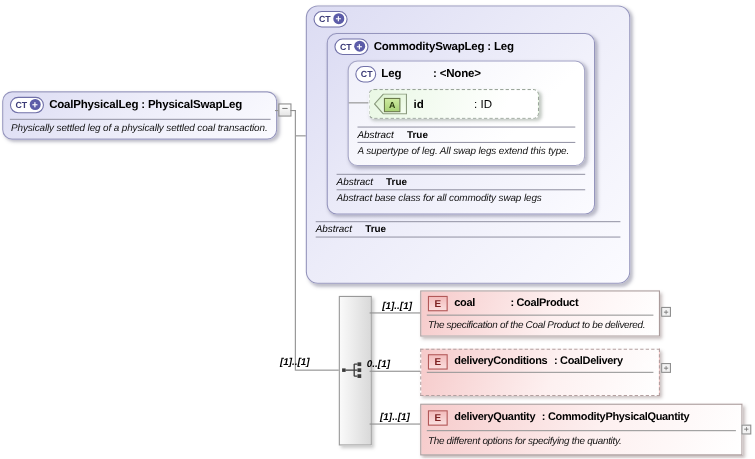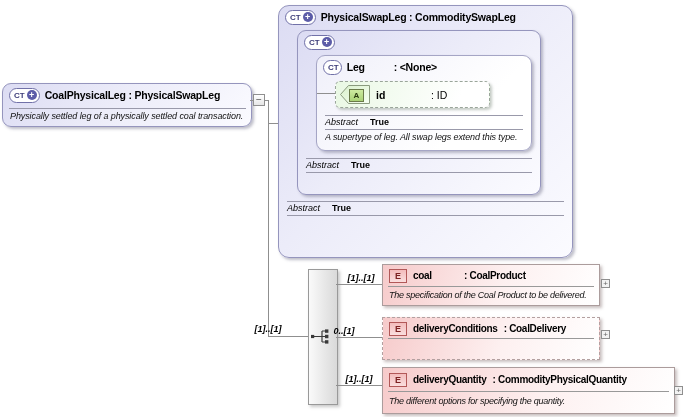--- a/index.html
+++ b/index.html
@@ -84,29 +84,29 @@
   <div class="line" style="left:269px;top:123px;width:9px;height:1px;"></div>
   <div class="line" style="left:269px;top:336px;width:39px;height:1px;"></div>
   <div class="card" style="left:246px;top:324px;width:44px;">[1]..[1]</div>
 
   <div class="tbox" style="left:278px;top:5px;width:293px;height:251px;border-radius:11px;">
     <div class="hdr">
       <span class="ct-badge">
           <span class="ct-t">CT</span>
           <span class="ct-p">+</span>
         </span>
-      <span class="title">PhysicalSwapLeg : CommoditySwapLeg</span>
     </div>
 
     <div class="tbox" style="left:18px;top:24px;width:242px;height:163px;">
       <div class="hdr">
         <span class="ct-badge">
             <span class="ct-t">CT</span>
             <span class="ct-p">+</span>
           </span>
+        <span class="title">CommoditySwapLeg : Leg</span>
       </div>
 
       <div class="tbox white" style="left:18px;top:24px;width:214px;height:94px;">
         <div class="hdr">
           <span class="ct-badge">
               <span class="ct-t">CT</span>
             </span>
           <span class="title" style="min-width:42px;">Leg</span>
           <span class="title">: &lt;None&gt;</span>
         </div>
@@ -138,20 +138,21 @@
         <div class="sep" style="left:8px;right:8px;top:73px;"></div>
         <div class="desc nowrap" style="left:8px;top:76px;right:3px;">A supertype of leg. All swap legs extend this type.</div>
       </div>
 
       <div class="sep" style="left:8px;right:8px;top:127px;"></div>
       <div class="absrow" style="left:8px;top:129px;">
         <span class="abslab">Abstract</span>
         <span class="absval">True</span>
       </div>
       <div class="sep" style="left:8px;right:8px;top:141px;"></div>
+      <div class="desc nowrap" style="left:8px;top:144px;right:3px;">Abstract base class for all commodity swap legs</div>
     </div>
 
     <div class="sep" style="left:8px;right:8px;top:195px;"></div>
     <div class="absrow" style="left:8px;top:197px;">
       <span class="abslab">Abstract</span>
       <span class="absval">True</span>
     </div>
     <div class="sep" style="left:8px;right:8px;top:209px;"></div>
   </div>
 

